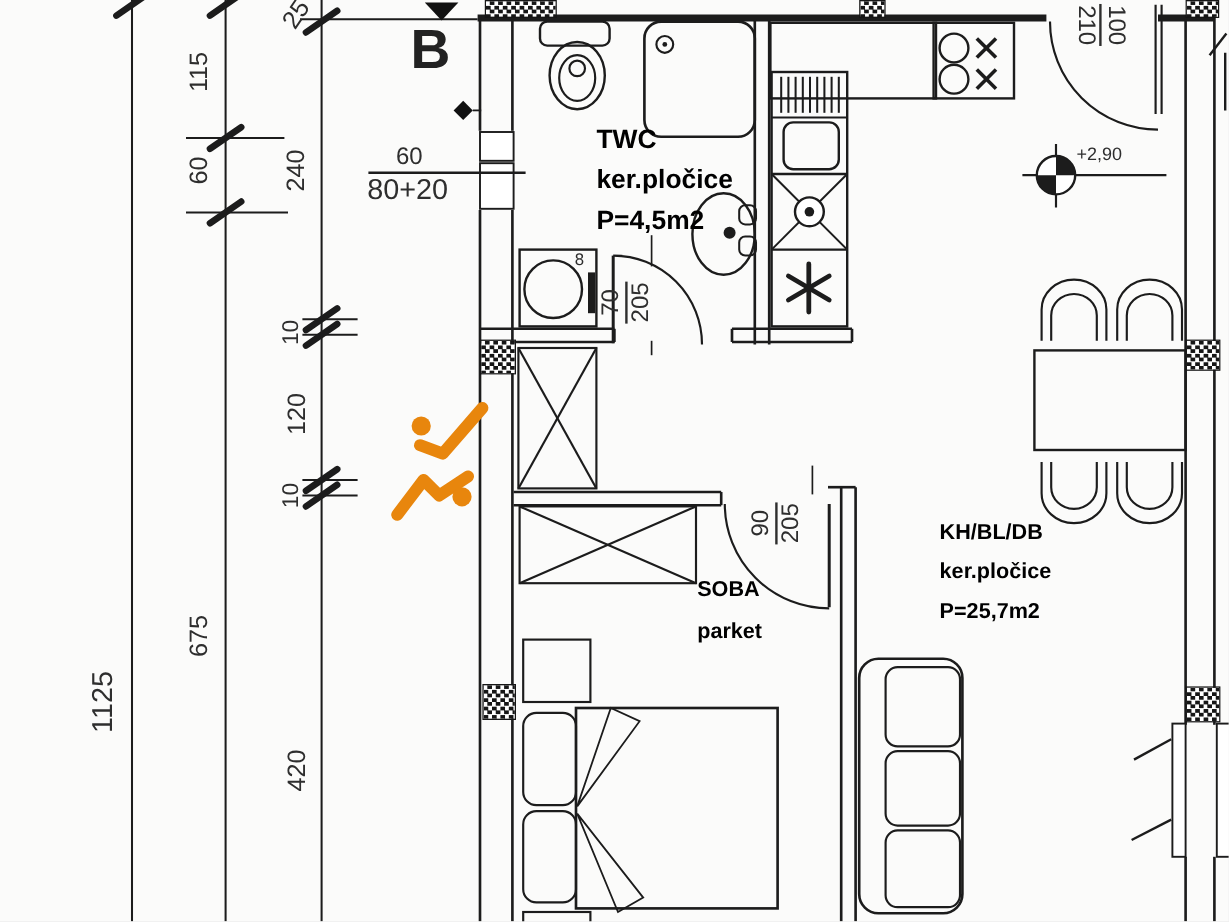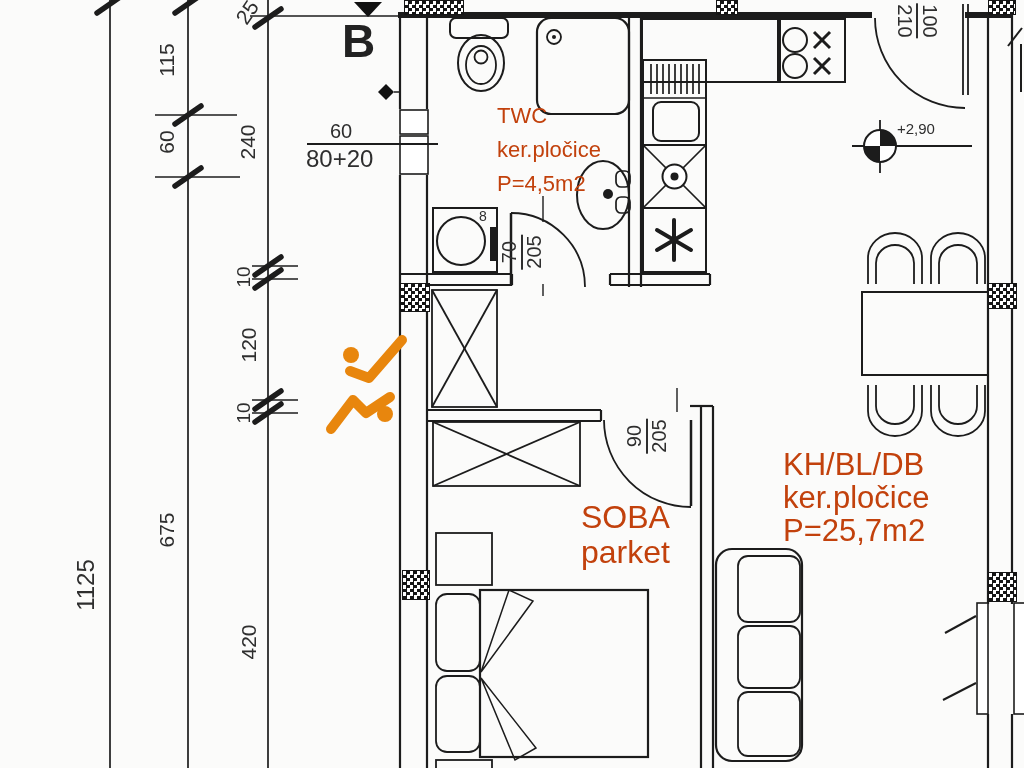--- a/index.html
+++ b/index.html
@@ -5,21 +5,21 @@
   html,body{margin:0;padding:0;background:#e9e9e9;}
   #stage{position:relative;width:1024px;height:768px;background:#fbfbfa;overflow:hidden;
          font-family:"Liberation Sans",sans-serif;}
   #plan-svg{position:absolute;left:0;top:0;}
   .t{position:absolute;color:#2e2e2e;white-space:nowrap;line-height:1;}
   .rot{transform:translate(-50%,-50%) rotate(-90deg);}
   .rot45{transform:translate(-50%,-50%) rotate(-56deg);}
   .dim{font-size:21px;}
   .hatch{position:absolute;border:1px solid #161616;
          background:conic-gradient(#161616 25%,#fff 25% 50%,#161616 50% 75%,#fff 75%) 0 0/7px 7px;}
-  .room{position:absolute;color:#c2410c;}
+  .room{position:absolute;color:#000000;font-weight:bold;}
   .room span{display:block;}
   .door-dim{position:absolute;display:flex;flex-direction:column;align-items:center;
             font-size:20px;color:#2e2e2e;}
   .door-dim .d2{border-top:2px solid #2e2e2e;padding:0 1px;}
   .ddrotl{transform:translate(-50%,-50%) rotate(-90deg);}
   .ddrotr{transform:translate(-50%,-50%) rotate(90deg);}
   .sec-b{font-size:46px;font-weight:600;color:#222;}
 </style>
 </head>
 <body>
@@ -255,25 +255,25 @@
 <div class="door-dim ddrotr" style="left:917px;top:21px">
   <span>100</span>
   <span class="d2">210</span>
 </div>
 
 <div class="room" style="left:497px;top:99px;font-size:22px;line-height:34px">
   <span>TWC</span>
   <span>ker.pločice</span>
   <span>P=4,5m2</span>
 </div>
-<div class="room" style="left:581px;top:500px;font-size:32px;line-height:35px">
+<div class="room" style="left:581px;top:474px;font-size:18px;line-height:35px">
   <span>SOBA</span>
   <span>parket</span>
 </div>
-<div class="room" style="left:783px;top:448px;font-size:31px;line-height:33px">
+<div class="room" style="left:783px;top:427px;font-size:18px;line-height:33px">
   <span>KH/BL/DB</span>
   <span>ker.pločice</span>
   <span>P=25,7m2</span>
 </div>
 
 <span class="t" style="left:897px;top:121px;font-size:15px">+2,90</span>
 <span class="t" style="left:479px;top:209px;font-size:14px">8</span>
 
 </div>
 

